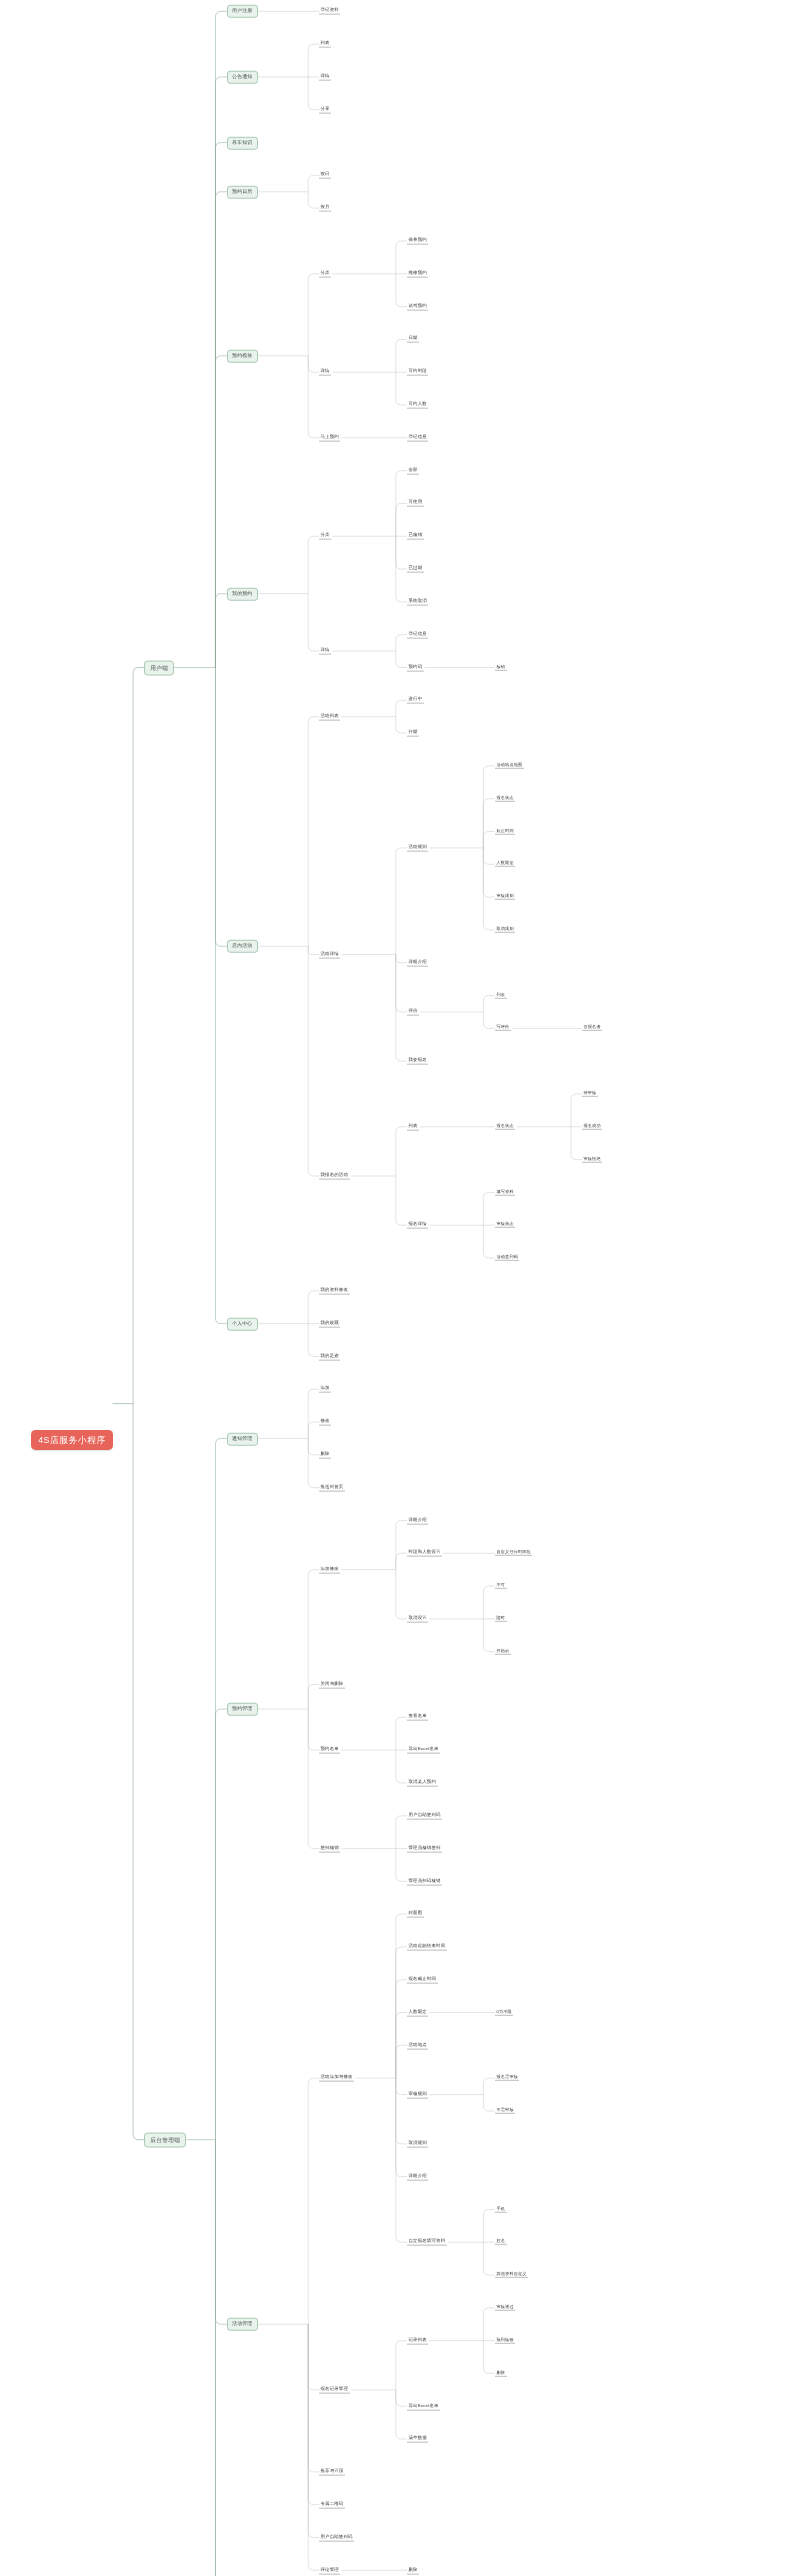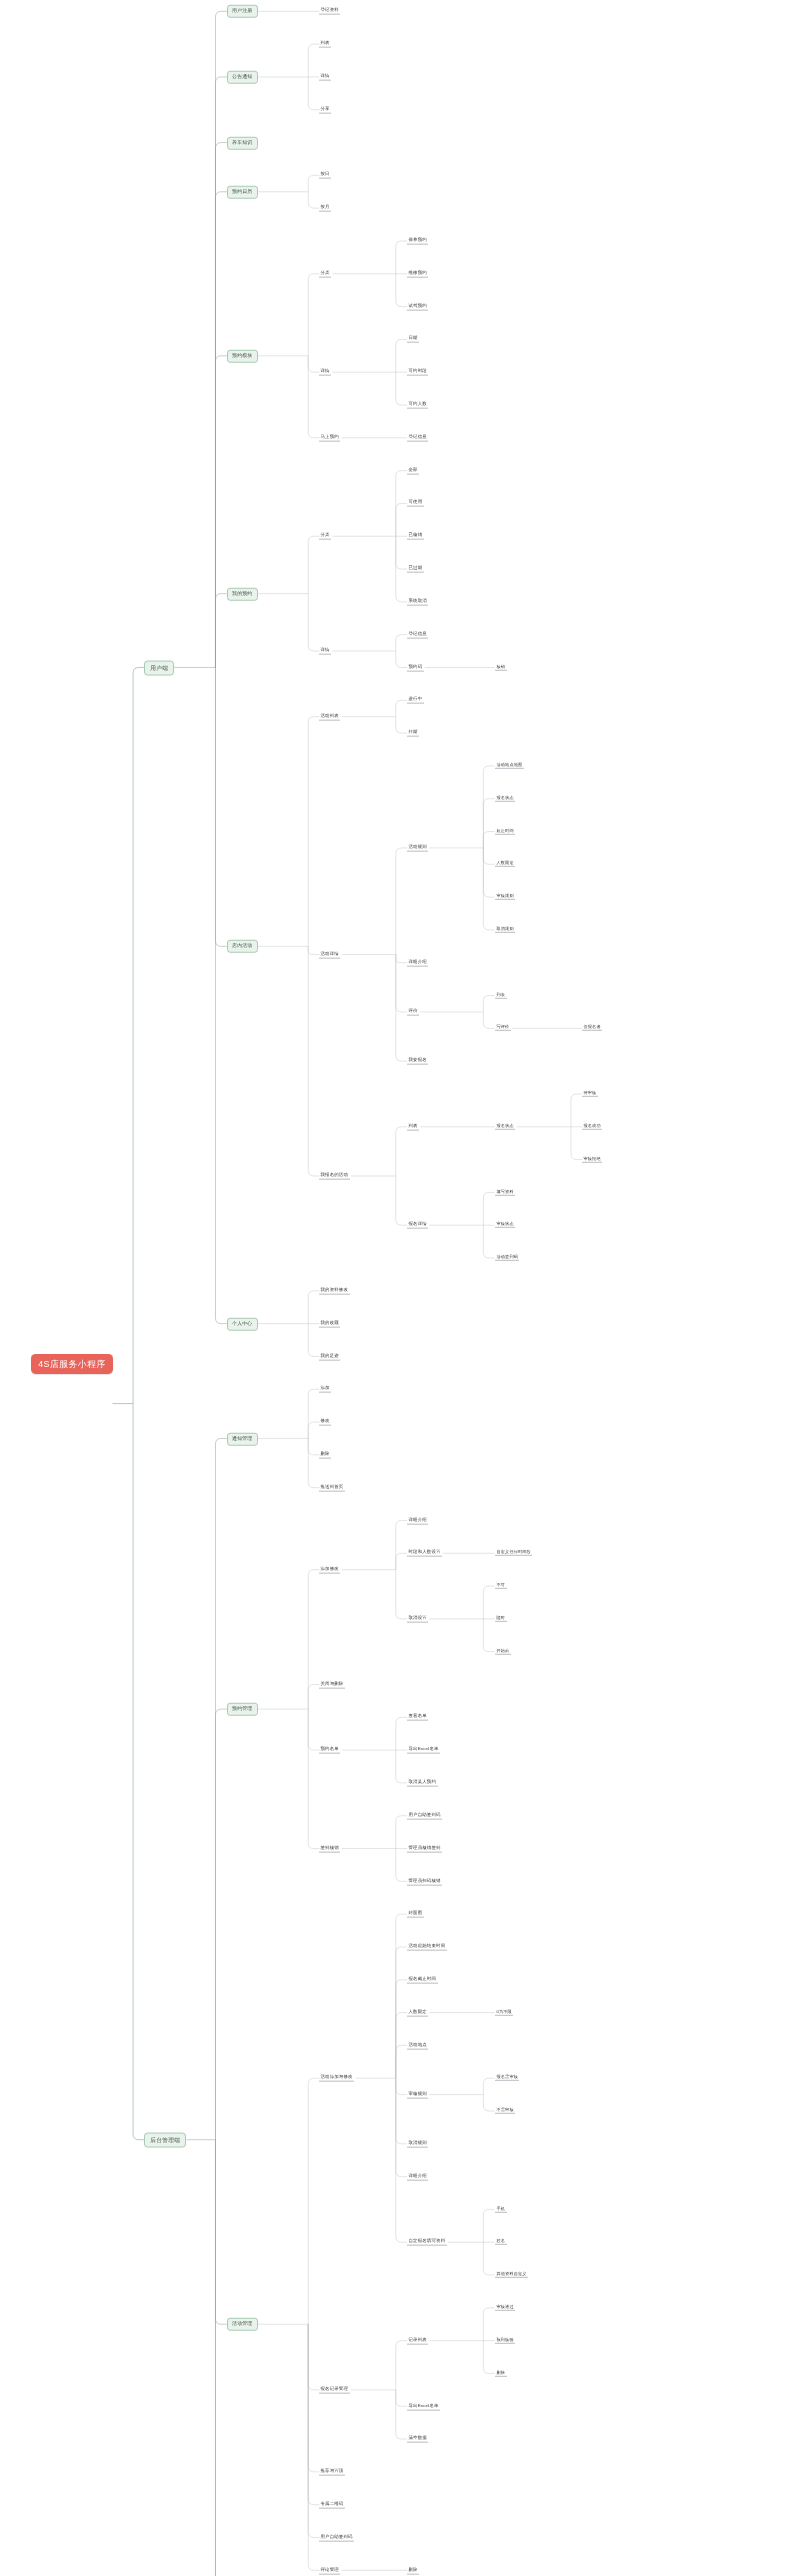--- a/index.html
+++ b/index.html
@@ -214,21 +214,21 @@
       <path d="M 768 5403.4157303370785 L 768 5318.887640449439 Q 768 5307.887640449439 779 5307.887640449439 L 790 5307.887640449439" fill="none" stroke="#b9bcc2" stroke-width="0.8"></path>
       <path d="M 768 5403.4157303370785 L 768 5382.573033707865 Q 768 5371.573033707865 779 5371.573033707865 L 790 5371.573033707865" fill="none" stroke="#b9bcc2" stroke-width="0.8"></path>
       <path d="M 768 5403.4157303370785 L 768 5424.258426966292 Q 768 5435.258426966292 779 5435.258426966292 L 790 5435.258426966292" fill="none" stroke="#b9bcc2" stroke-width="0.8"></path>
       <path d="M 768 5403.4157303370785 L 768 5487.943820224719 Q 768 5498.943820224719 779 5498.943820224719 L 790 5498.943820224719" fill="none" stroke="#b9bcc2" stroke-width="0.8"></path>
       <path d="M 645 5626.314606741573 L 768 5626.314606741573" fill="none" stroke="#b9bcc2" stroke-width="0.8"></path>
       <path d="M 768 5626.314606741573 L 768 5573.629213483146 Q 768 5562.629213483146 779 5562.629213483146 L 790 5562.629213483146" fill="none" stroke="#b9bcc2" stroke-width="0.8"></path>
       <path d="M 768 5626.314606741573 L 790 5626.314606741573" fill="none" stroke="#b9bcc2" stroke-width="0.8"></path>
       <path d="M 768 5626.314606741573 L 768 5679 Q 768 5690 779 5690 L 790 5690" fill="none" stroke="#b9bcc2" stroke-width="0.8"></path>
     </svg>
   <div id="nodes">
-      <div class="node n-root" style="left: 31px; top: 1364px;">4S店服务小程序</div>
+      <div class="node n-root" style="left: 31px; top: 1440px;">4S店服务小程序</div>
       <div class="node n-l1" style="left: 144px; top: 668px;">用户端</div>
       <div class="node n-l2" style="left: 227px; top: 11.3px;">用户注册</div>
       <div class="node n-txt" style="left: 319px; top: 11.3px;">登记资料</div>
       <div class="node n-l2" style="left: 227px; top: 77px;">公告通知</div>
       <div class="node n-txt" style="left: 319px; top: 44px;">列表</div>
       <div class="node n-txt" style="left: 319px; top: 77px;">详情</div>
       <div class="node n-txt" style="left: 319px; top: 110px;">分享</div>
       <div class="node n-l2" style="left: 227px; top: 143px;">养车知识</div>
       <div class="node n-l2" style="left: 227px; top: 192px;">预约日历</div>
       <div class="node n-txt" style="left: 319px; top: 175px;">按日</div>

